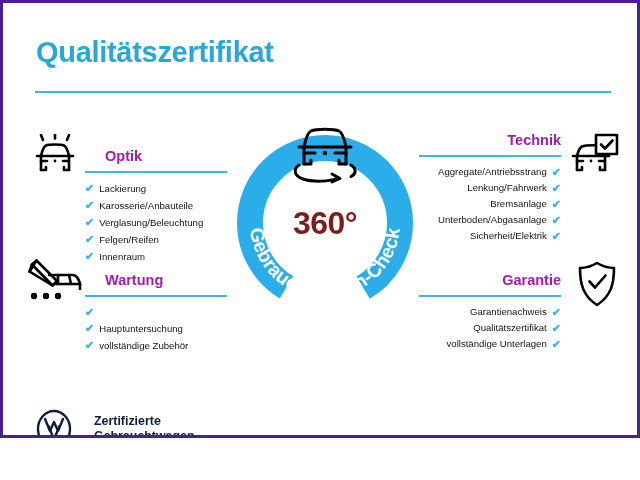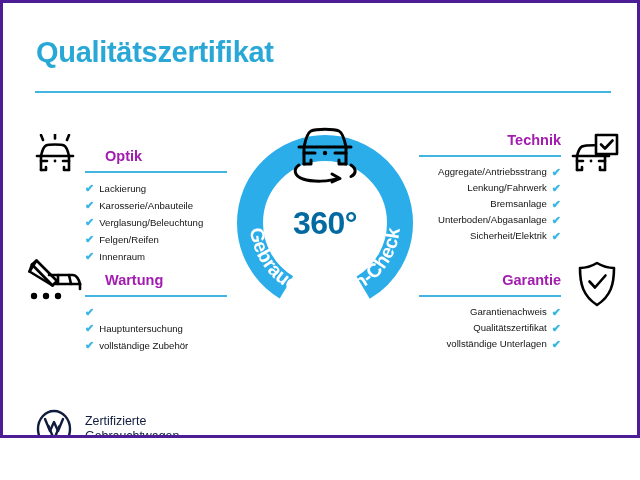--- a/index.html
+++ b/index.html
@@ -128,21 +128,21 @@
     position: absolute;
     left: 0;
     top: 0;
     width: 188px;
     height: 188px;
     display: flex;
     align-items: center;
     justify-content: center;
     font-size: 32px;
     font-weight: bold;
-    color: #0369a1;
+    color: #7f1d1d;
     letter-spacing: -0.5px;
     pointer-events: none;
   }
   #badge-car {
     position: absolute;
     left: 54px;
     top: -6px;
     width: 80px;
     height: 62px;
   }
@@ -152,24 +152,24 @@
   #footer-logo {
     position: absolute;
     left: 31px;
     top: 406px;
     display: flex;
     align-items: center;
   }
   #vw-mark { width: 40px; height: 40px; flex: none; }
   #vw-mark svg { display: block; width: 100%; height: 100%; }
   .vw-words {
-    margin-left: 11px;
+    margin-left: 20px;
     color: #101c3e;
     font-size: 12.4px;
-    font-weight: normal;
+    font-weight: bold;
     line-height: 15px;
   }
 </style>
 </head>
 <body>
 
 <div id="page">
 
   <div class="page-title">Qualitätszertifikat</div>
   <div class="title-rule"></div>

